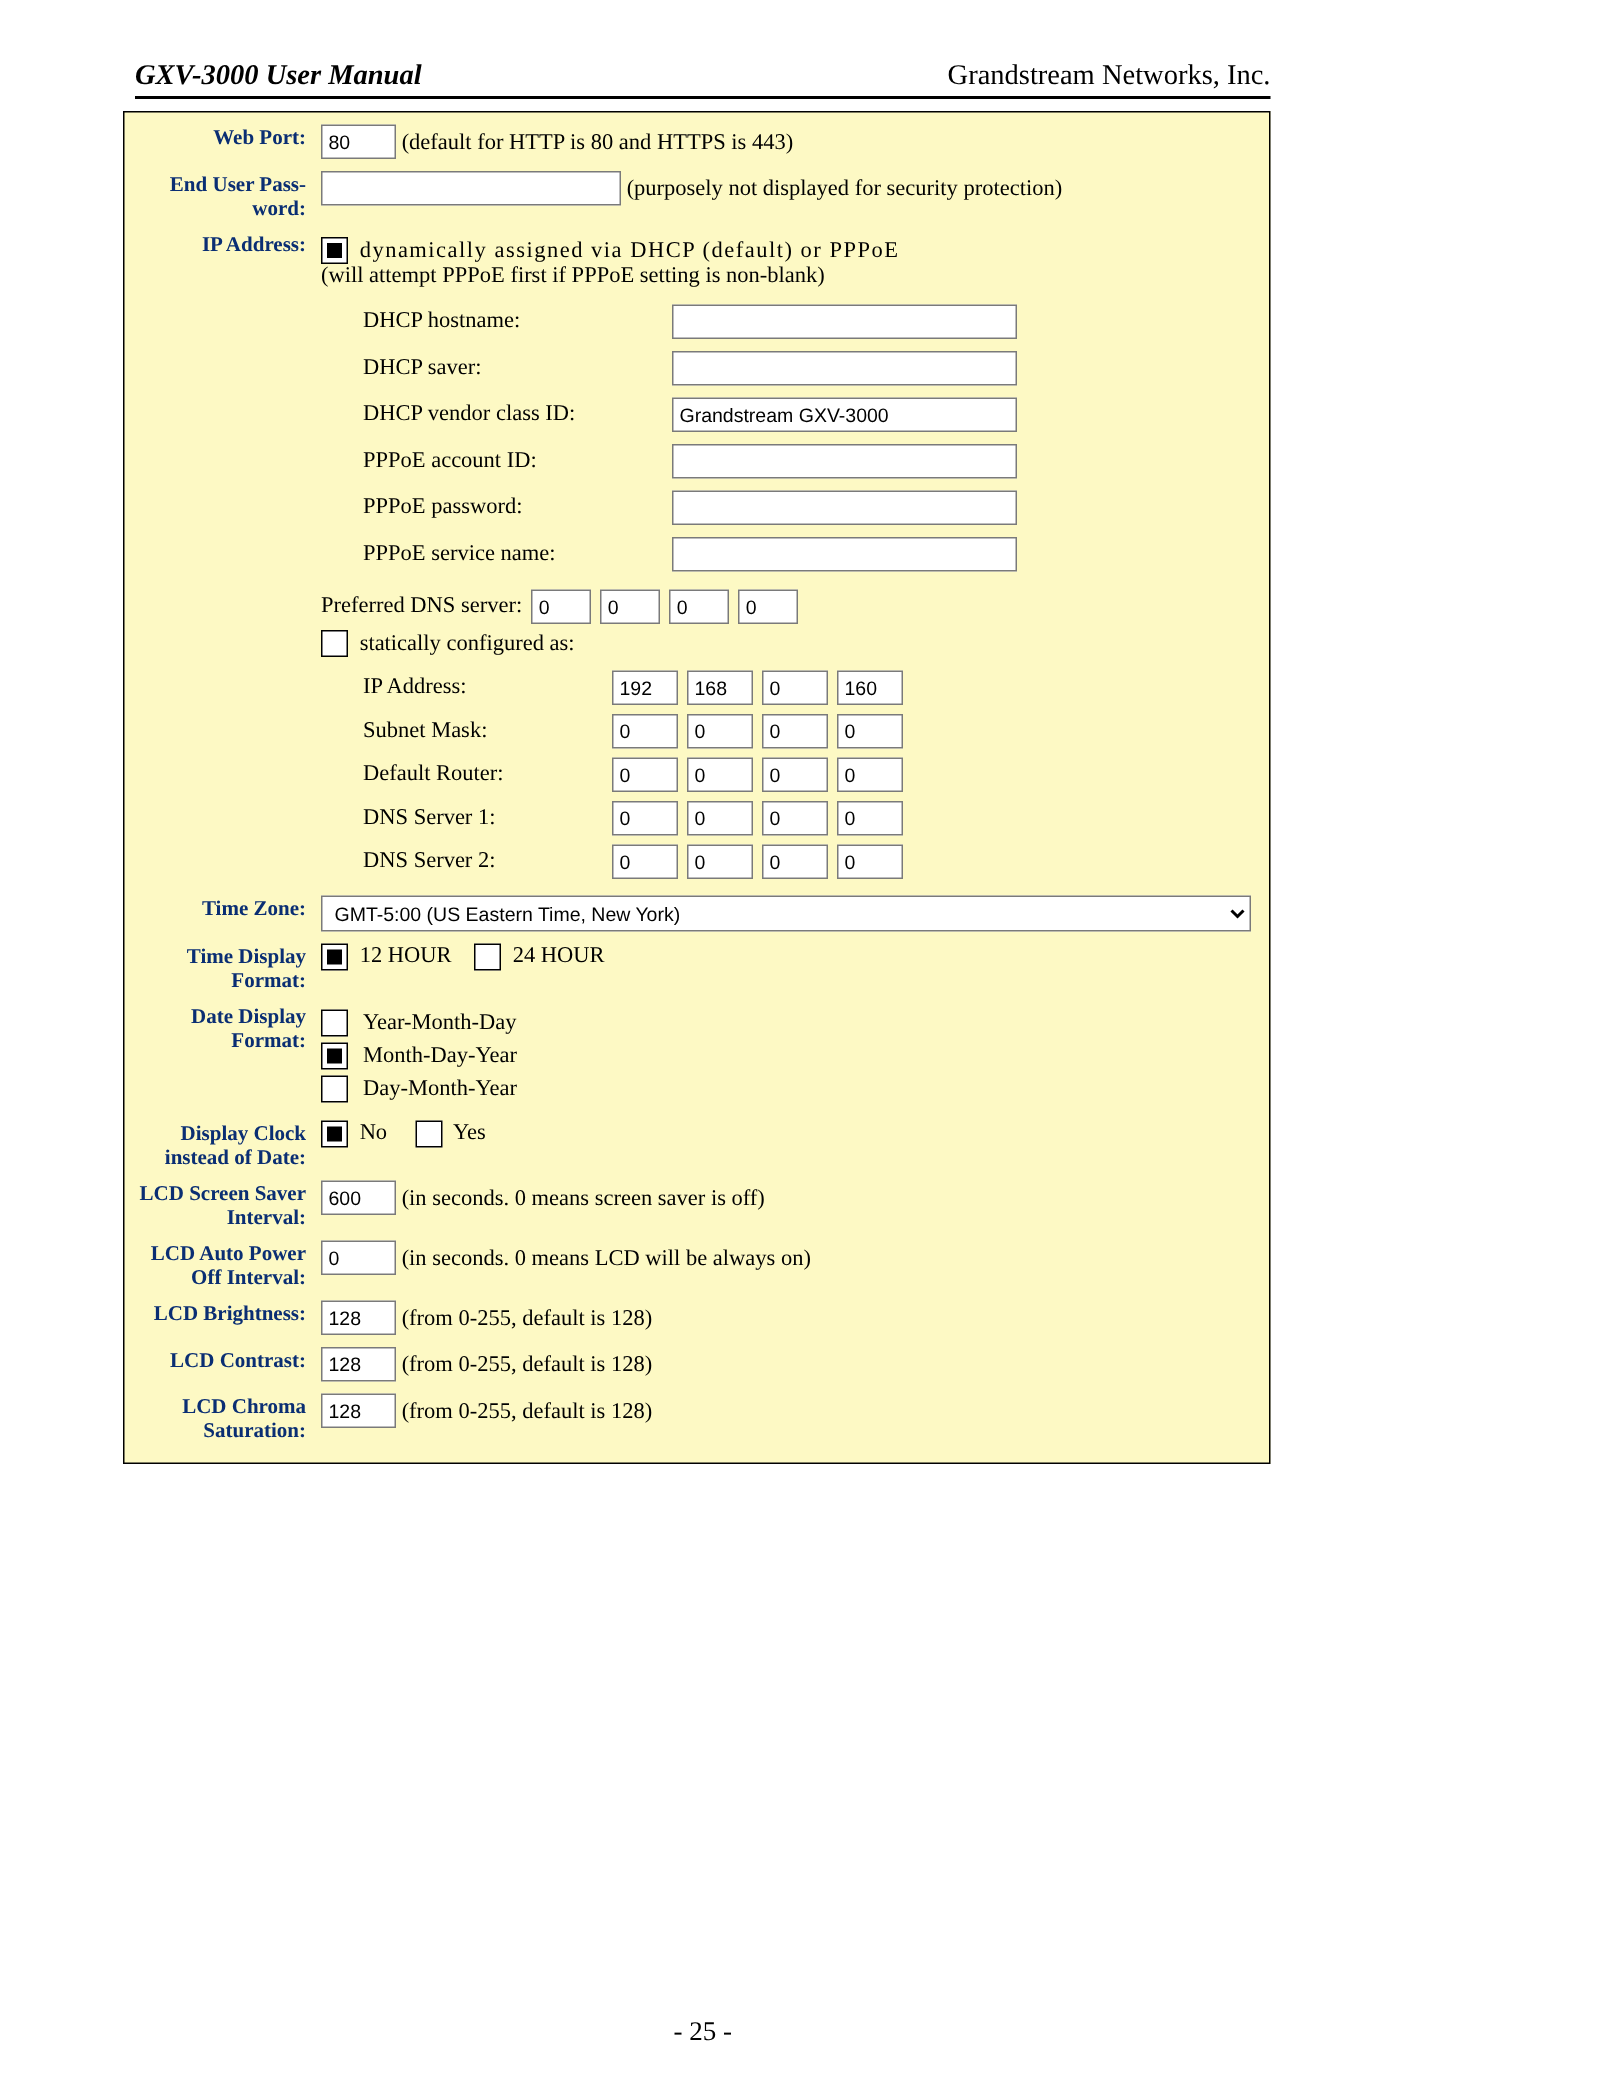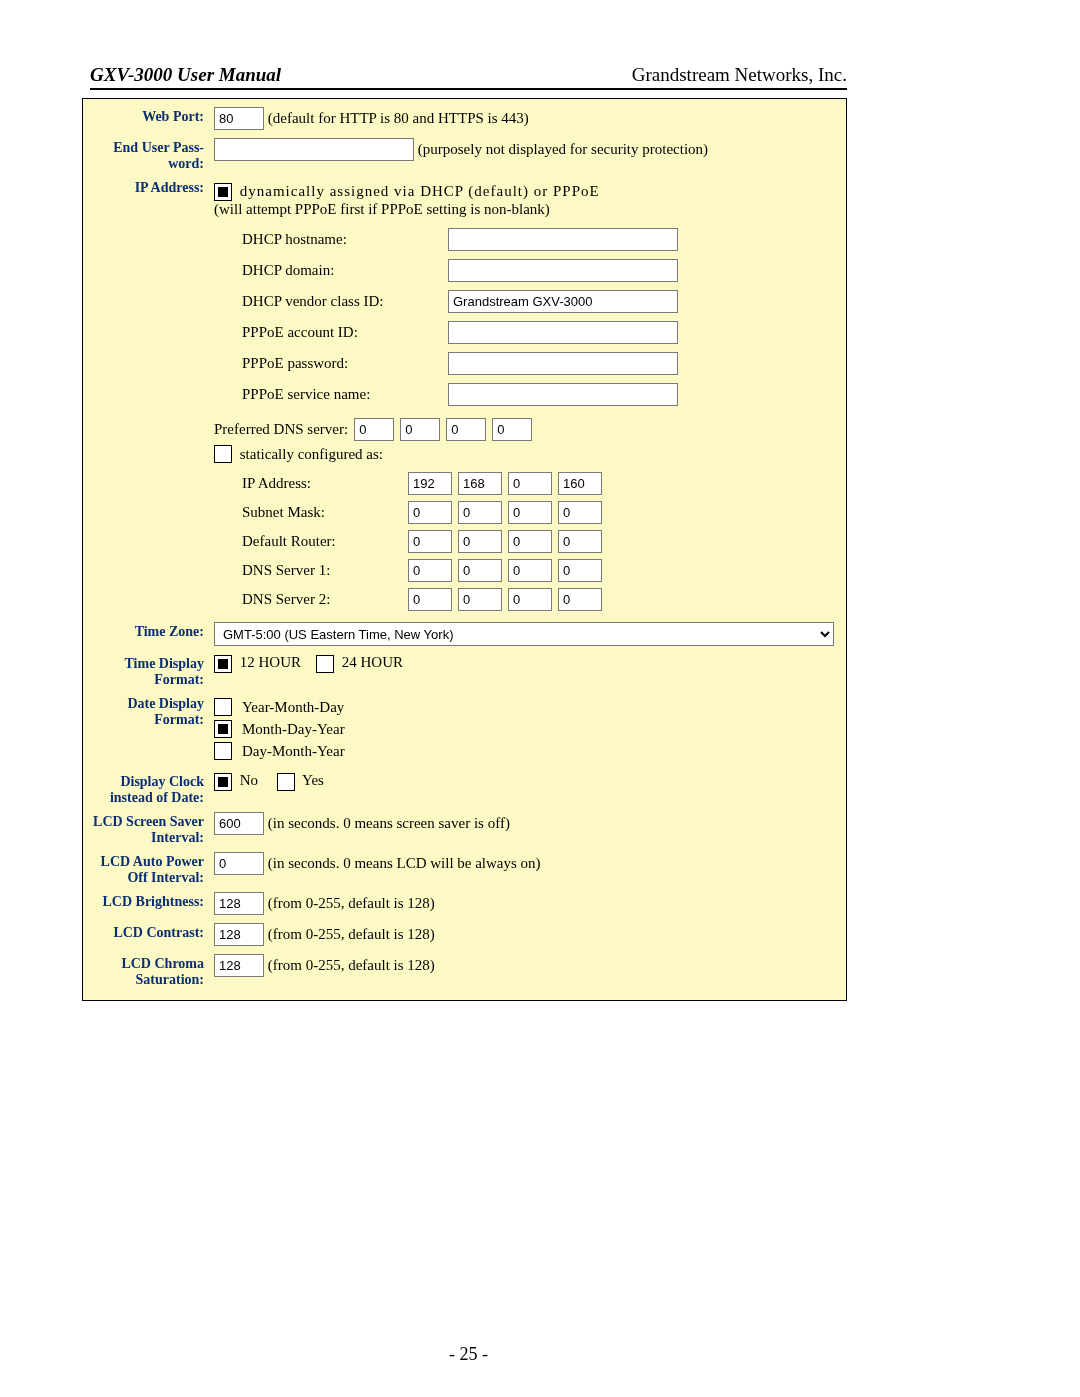--- a/index.html
+++ b/index.html
@@ -1,16 +1,16 @@
 <!DOCTYPE html>
 <html><head>
 <meta charset="utf-8">
 <style>
   html,body{margin:0;padding:0;background:#fff;font-family:"Times New Roman",Times,serif;font-size:15px;color:#000;}
-  .page{width:937px;height:1397px;position:relative;box-sizing:border-box;padding:64px 90px 40px 90px;}
+  .page{width:937px;height:1397px;position:relative;box-sizing:border-box;padding:40px 90px 40px 90px;}
   .hdr{display:flex;justify-content:space-between;font-weight:bold;font-style:italic;font-size:19px;border-bottom:2px solid #000;padding-bottom:2px;margin-bottom:8px;}
   .hdr .right{font-style:normal;font-weight:normal;font-family:"Times New Roman",serif;}
   .panel{border:1px solid #000;background:#fdf9c4;padding:6px 8px 8px 8px;margin-left:-8px;}
   table.form{width:100%;border-collapse:collapse;}
   table.form > tbody > tr > td.lbl{
     width:160px;vertical-align:top;text-align:right;font-weight:bold;
     color:#0a2e73;padding:4px 6px 4px 0;font-size:14px;
   }
   table.form > tbody > tr > td.ctl{vertical-align:top;padding:2px 4px 6px 4px;}
   input[type=text],select{
@@ -75,21 +75,21 @@
             <span class="note">(will attempt PPPoE first if PPPoE setting is non-blank)</span>
           </div>
 
           <table class="sub-table">
                 <tbody>
             <tr>
                     <td class="slbl">DHCP hostname:</td>
                 <td><input type="text" class="long" style=""></td>
                   </tr>
             <tr>
-                    <td class="slbl">DHCP domain:</td>
+                    <td class="slbl">DHCP saver:</td>
                 <td><input type="text" class="long" style=""></td>
                   </tr>
             <tr>
                     <td class="slbl">DHCP vendor class ID:</td>
                 <td><input type="text" class="long" value="Grandstream GXV-3000" style=""></td>
                   </tr>
             <tr>
                     <td class="slbl">PPPoE account ID:</td>
                 <td><input type="text" class="long" style=""></td>
                   </tr>

